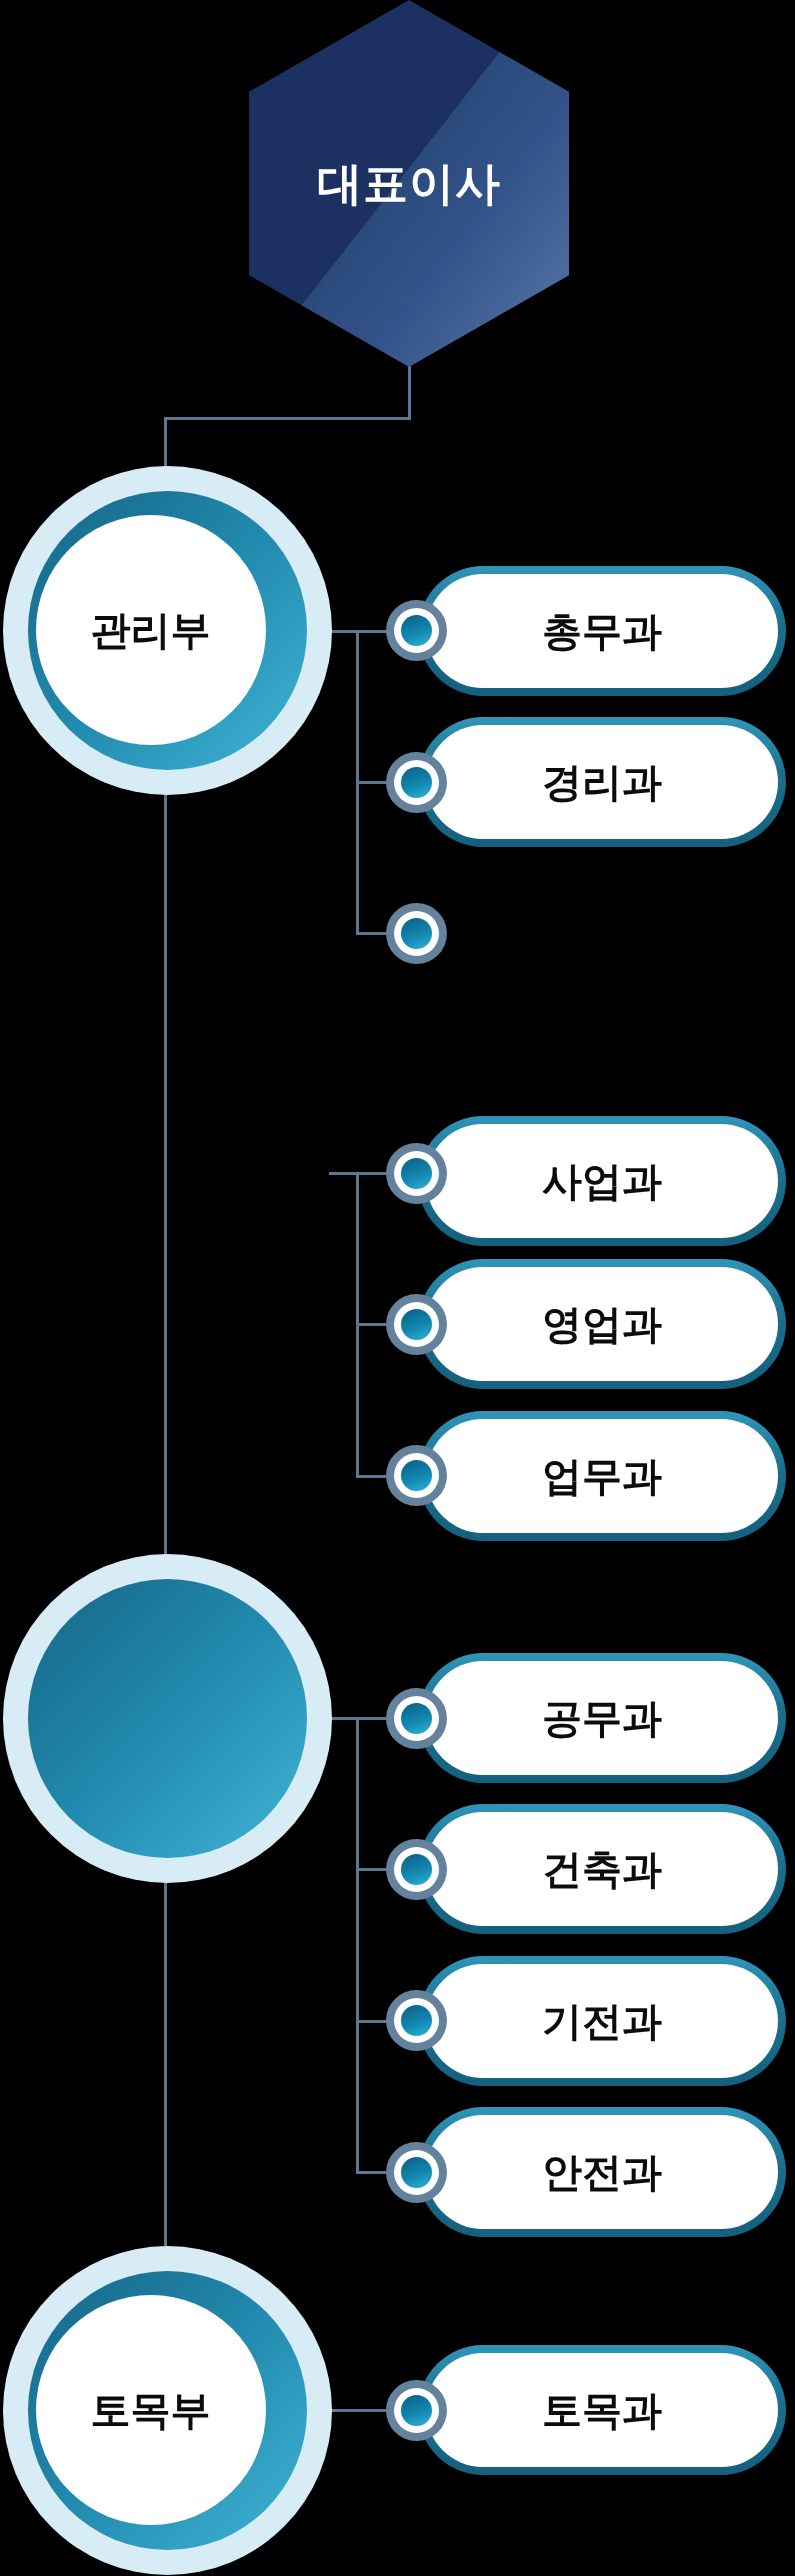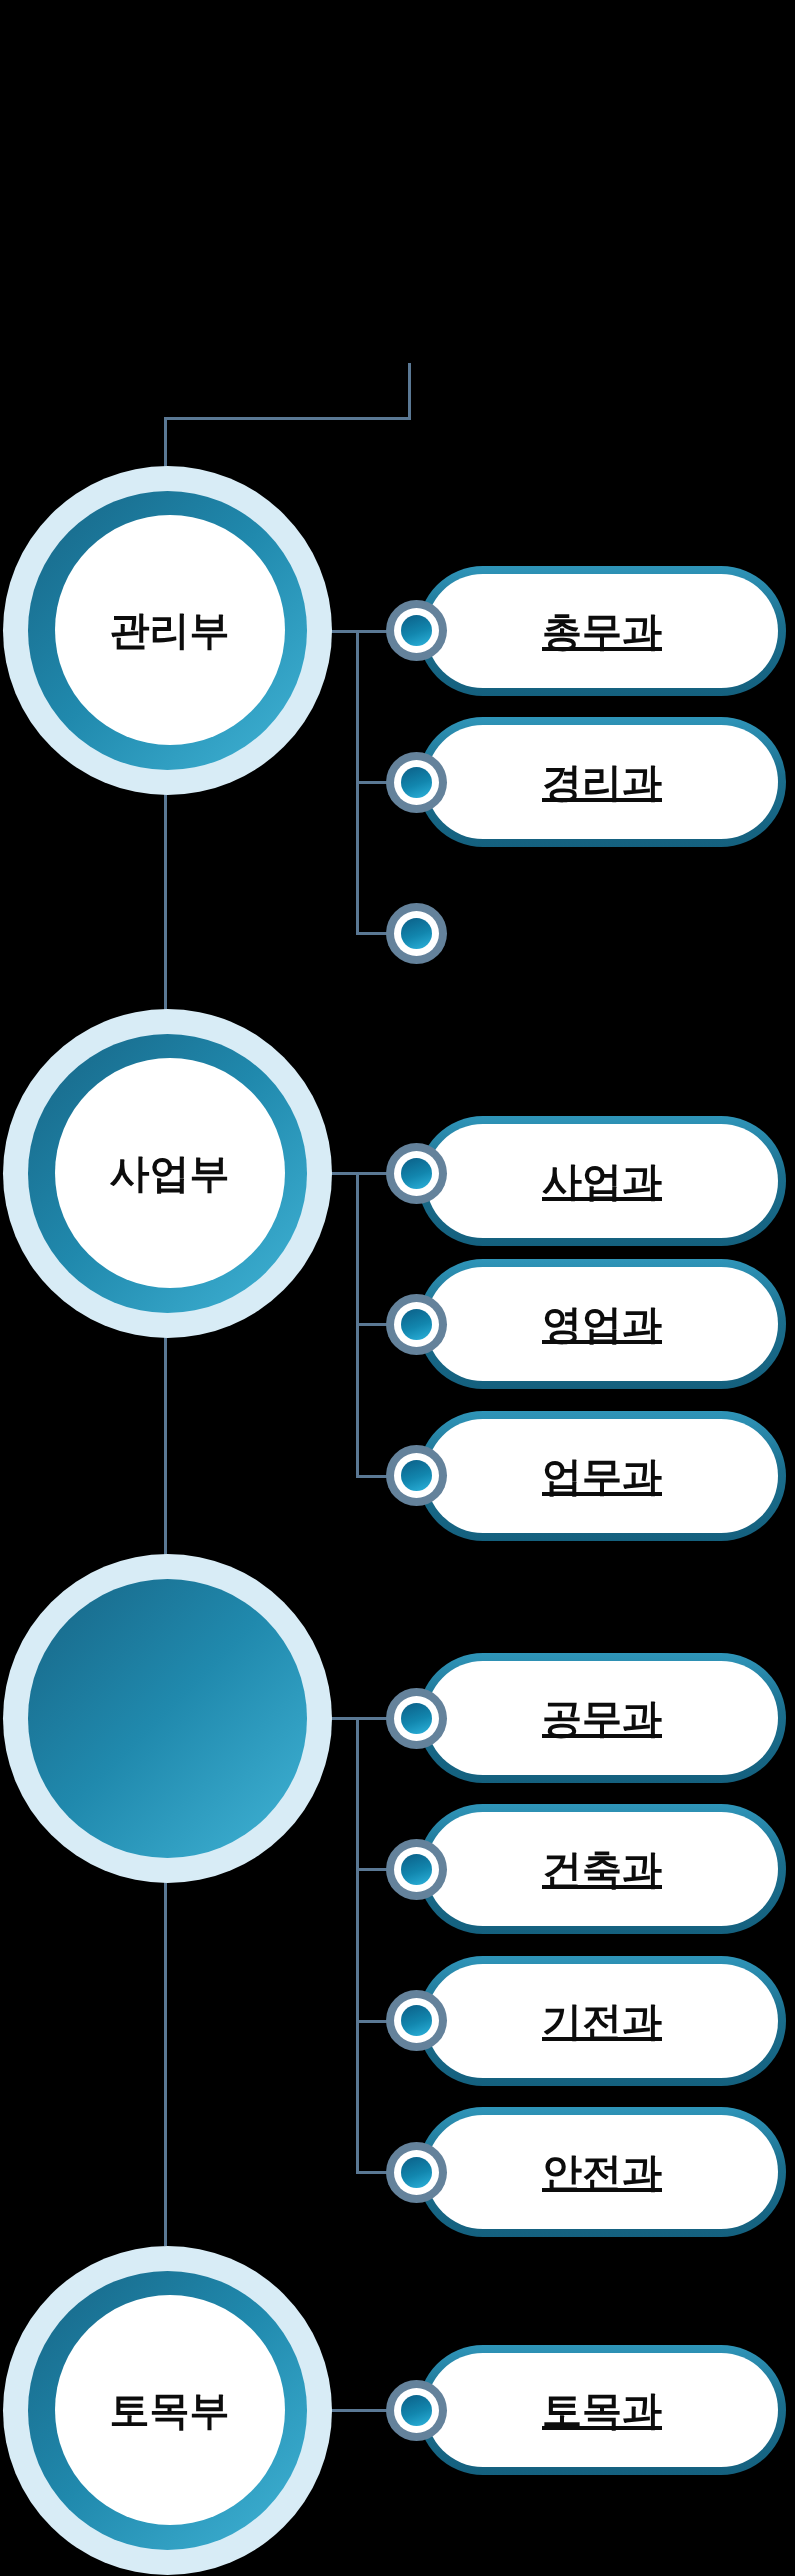--- a/index.html
+++ b/index.html
@@ -20,34 +20,34 @@
   
   .dept{
     position:absolute;left:2.6px;width:329px;height:329px;border-radius:50%;
     background:#d8ecf6;z-index:2;
   }
   .dept .ring{
     position:absolute;left:25px;top:25px;width:279px;height:279px;border-radius:50%;
     background:linear-gradient(135deg,#176586 0%,#2089ad 48%,#41b4d6 100%);
   }
   .dept .core{
-    position:absolute;left:52px;top:49px;width:230px;height:230px;border-radius:50%;
+    position:absolute;left:33px;top:49px;width:230px;height:230px;border-radius:50%;
     background:#fff;display:flex;align-items:center;justify-content:center;
   }
   .dept-label{color:#0c0c0c;font-size:40px;font-weight:700;white-space:nowrap;}
   
   .pill{
     position:absolute;left:418px;width:368px;height:130px;border-radius:65px;
     background:linear-gradient(180deg,#2f95b9 0%,#1b6e8d 45%,#14607e 100%);z-index:2;
   }
   .pill .inner{
     position:absolute;inset:7.8px;border-radius:57px;background:#fff;
     display:flex;align-items:center;justify-content:center;
   }
-  .pill-label{color:#0c0c0c;font-size:40px;font-weight:700;white-space:nowrap;text-decoration:underline;}
+  .pill-label{color:#0c0c0c;font-size:40px;font-weight:700;white-space:nowrap;}
   
   .node{
     position:absolute;left:386px;width:61px;height:61px;border-radius:50%;
     background:#64829b;z-index:3;
   }
   .node .nwhite{position:absolute;inset:7.8px;border-radius:50%;background:#fff;}
   .node .ndot{
     position:absolute;inset:14.7px;border-radius:50%;
     background:linear-gradient(160deg,#0b5e86 0%,#1286ae 55%,#2db4dd 100%);
   }
@@ -72,33 +72,30 @@
   <div class="line" style="left:356px;top:1475px;width:60px;height:2.6px;"></div>
 
   <div class="line" style="left:329px;top:1717px;width:87px;height:2.6px;"></div>
   <div class="line" style="left:356px;top:1717px;width:2.6px;height:456px;"></div>
   <div class="line" style="left:356px;top:1868px;width:60px;height:2.6px;"></div>
   <div class="line" style="left:356px;top:2020px;width:60px;height:2.6px;"></div>
   <div class="line" style="left:356px;top:2171px;width:60px;height:2.6px;"></div>
 
   <div class="line" style="left:329px;top:2409px;width:87px;height:2.6px;"></div>
 
+  <div class="hex">
+    <span class="hex-label">대표이사</span>
+  </div>
 
   <div class="dept" style="top:466px;">
     <div class="ring"></div>
     <div class="core">
       <span class="dept-label">관리부</span>
     </div>
   </div>
-  <div class="dept" style="top:1009px;">
-    <div class="ring"></div>
-    <div class="core">
-      <span class="dept-label">사업부</span>
-    </div>
-  </div>
   <div class="dept" style="top:1554px;">
     <div class="ring"></div>
   </div>
   <div class="dept" style="top:2246px;">
     <div class="ring"></div>
     <div class="core">
       <span class="dept-label">토목부</span>
     </div>
   </div>
 

